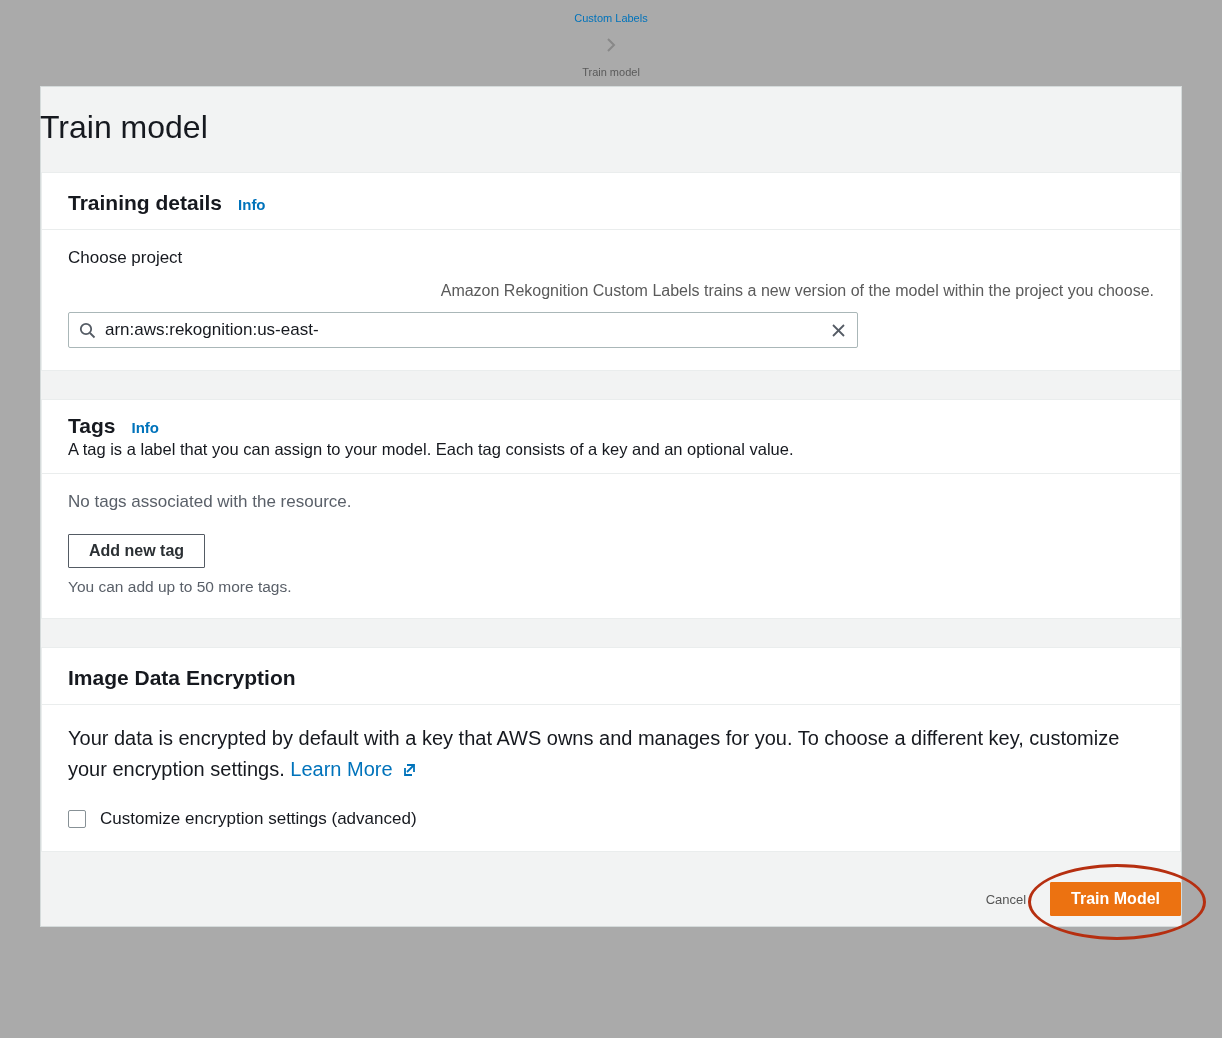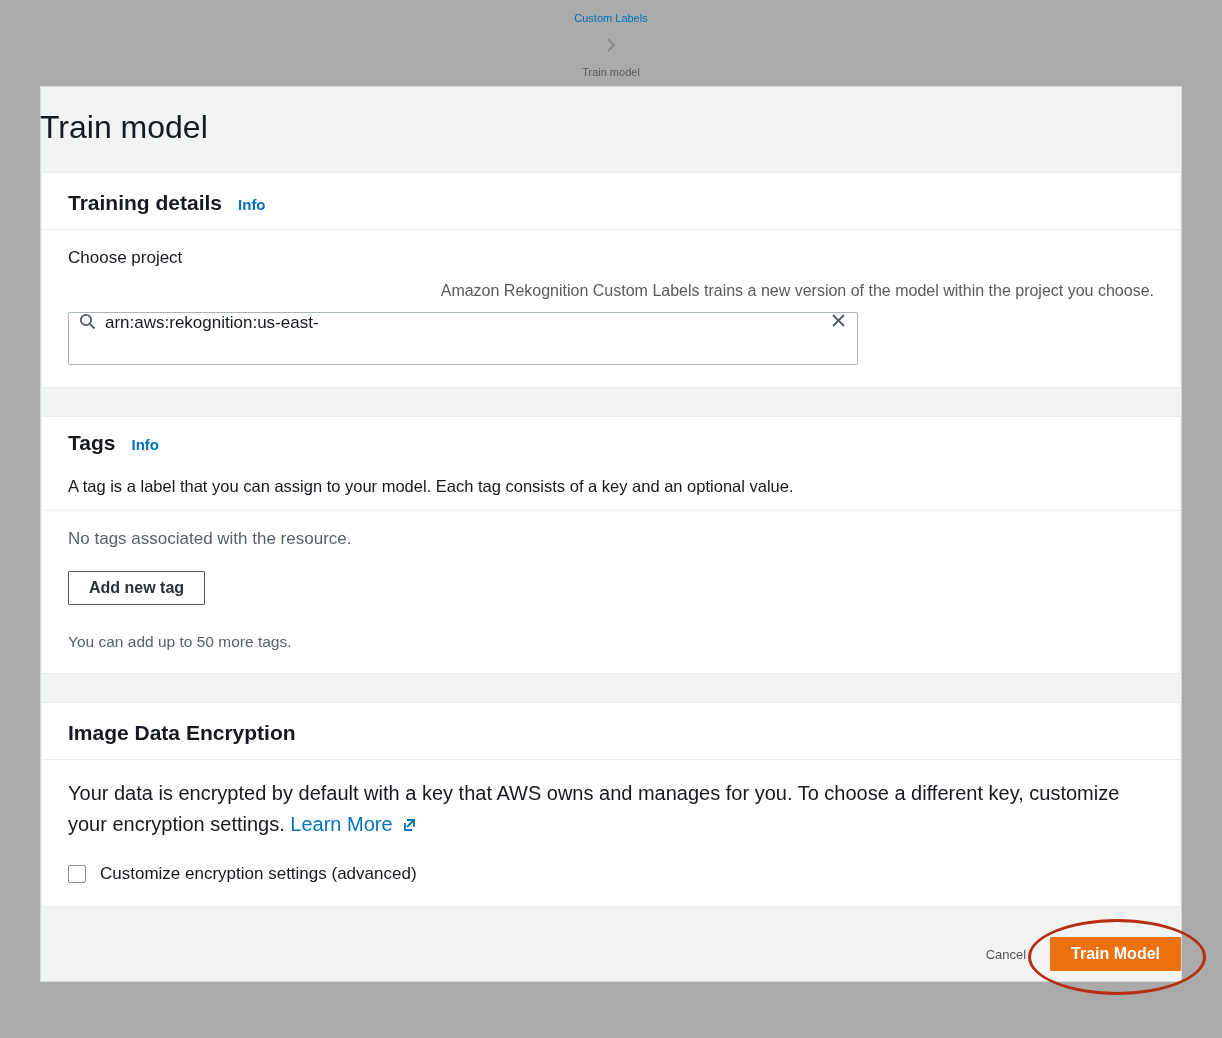--- a/index.html
+++ b/index.html
@@ -80,25 +80,25 @@
     margin: 2px 0 12px 0;
     text-align: right;
   }
   .field-label {
     font-size: 17px;
     color: #16191f;
     margin-bottom: 14px;
   }
   .proj-row {
     display: flex;
-    align-items: flex-start;
+    align-items: center;
     width: 790px;
     border: 1px solid #aab7b8;
     border-radius: 2px;
-    height: 53px;
+    height: 36px;
     background: #fff;
   }
   .proj-row .search-ic {
     width: 36px;
     display: flex;
     align-items: center;
     justify-content: center;
     color: #545b64;
   }
   .proj-text {
@@ -131,21 +131,21 @@
   .tags-title-line {
     display: flex;
     align-items: baseline;
     gap: 16px;
   }
   .tags-title-line h2 {
     font-size: 21px;
     font-weight: 700;
   }
   .tags-desc {
-    margin-top: 22px;
+    margin-top: 2px;
     font-size: 16.5px;
     color: #16191f;
   }
   .no-tags {
     color: #5a6069;
     font-size: 17px;
     margin-bottom: 22px;
   }
   .btn {
     display: inline-block;
@@ -159,21 +159,21 @@
     border-radius: 1px;
   }
   .btn-primary {
     background: #ec7211;
     border: 1px solid #ec7211;
     color: #fff;
   }
   .hint {
     color: #5a6069;
     font-size: 15.5px;
-    margin-top: 28px;
+    margin-top: 10px;
   }
   
   .enc-text {
     font-size: 20px;
     line-height: 1.55;
     color: #16191f;
   }
   .learn-link {
     color: #0073bb;
     text-decoration: none;

